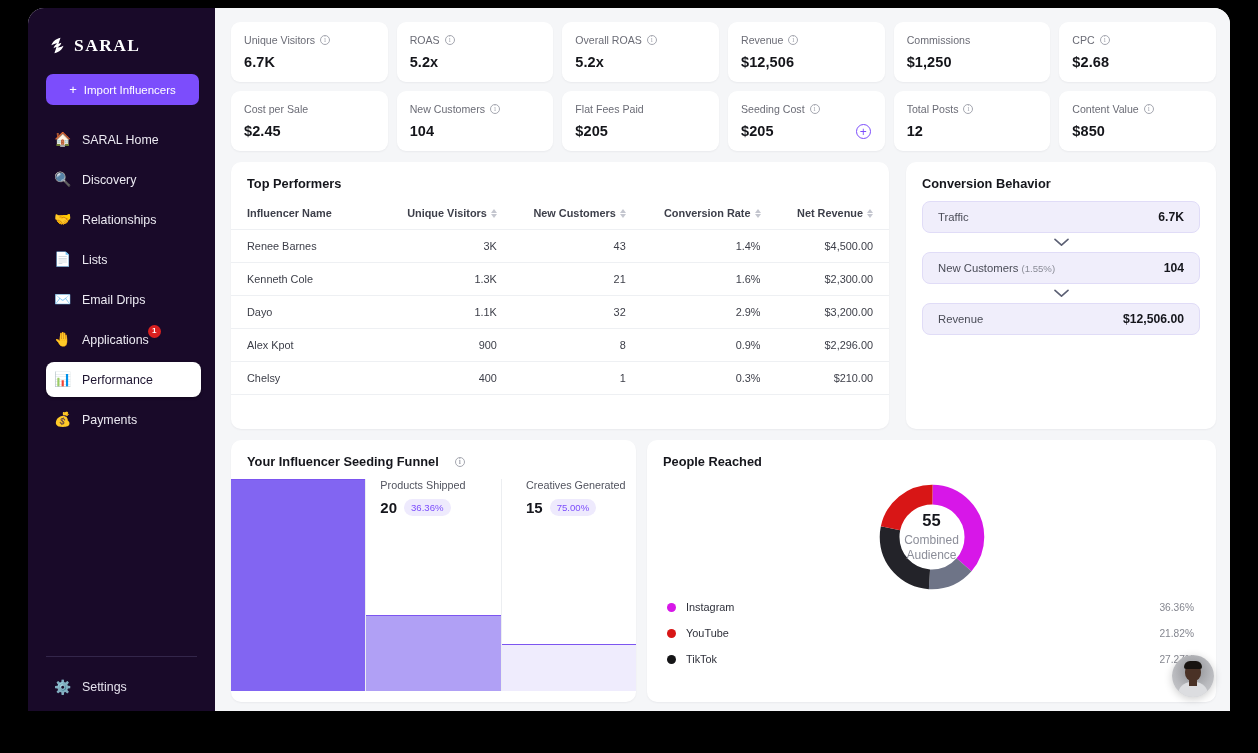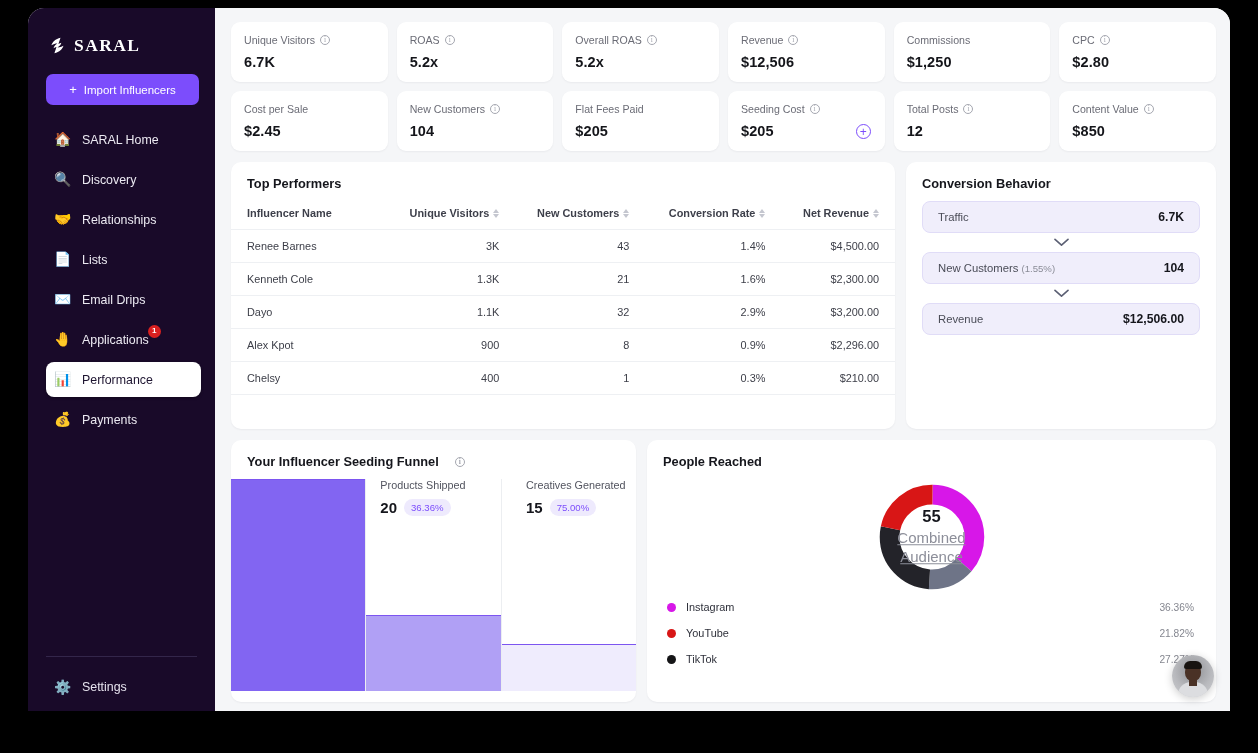--- a/index.html
+++ b/index.html
@@ -123,21 +123,21 @@
     position: absolute; right: 14px; bottom: 12px;
     width: 15px; height: 15px;
     border: 1.3px solid #7c4dfc; border-radius: 50%;
     color: #7c4dfc; font-size: 12px; line-height: 12px;
     display: flex; align-items: center; justify-content: center;
     cursor: pointer;
   }
 
   
   .mid-row {
-    display: flex; gap: 11px; margin-top: 11px;
+    display: flex; gap: 17px; margin-top: 11px;
     align-items: center;
   }
   .panel {
     background: #fff; border-radius: 10px;
     box-shadow: 0 1px 2px rgba(16,24,40,.05);
   }
   .panel-title {
     font-size: 12.8px; font-weight: 600; color: #15161c;
     padding: 14px 16px 10px 16px;
   }
@@ -206,21 +206,21 @@
     border-top: 1.6px solid #7c55f0;
   }
   .people-panel { flex: 1; height: 262px; }
   .donut-wrap { display: flex; justify-content: center; margin-top: 2px; }
   .donut-center {
     position: absolute; left: 0; right: 0; top: 50%;
     transform: translateY(-50%);
     text-align: center; pointer-events: none;
   }
   .donut-num { font-size: 16.5px; font-weight: 700; color: #15161c; }
-  .donut-sub { font-size: 15px; color: #8c8e99; line-height: 1.25; margin-top: 3px; text-decoration: underline; }
+  .donut-sub { font-size: 12px; color: #8c8e99; line-height: 1.25; margin-top: 3px; }
   .legend { padding: 8px 22px 0 20px; }
   .legend-row {
     display: flex; align-items: center;
     font-size: 10.9px; color: #2f313b;
     margin-bottom: 14px;
   }
   .legend-dot { width: 9px; height: 9px; border-radius: 50%; margin-right: 10px; flex: 0 0 9px; }
   .legend-name { flex: 1; }
   .legend-pct { color: #84868f; font-size: 10.2px; }
 
@@ -338,21 +338,21 @@
           <div class="kpi-label">
             <span>Commissions</span>
           </div>
           <div class="kpi-value">$1,250</div>
         </div>
         <div class="kpi-card">
           <div class="kpi-label">
             <span>CPC</span>
             <i class="info-i">i</i>
           </div>
-          <div class="kpi-value">$2.80</div>
+          <div class="kpi-value">$2.68</div>
         </div>
         <div class="kpi-card">
           <div class="kpi-label">
             <span>Cost per Sale</span>
           </div>
           <div class="kpi-value">$2.45</div>
         </div>
         <div class="kpi-card">
           <div class="kpi-label">
             <span>New Customers</span>

